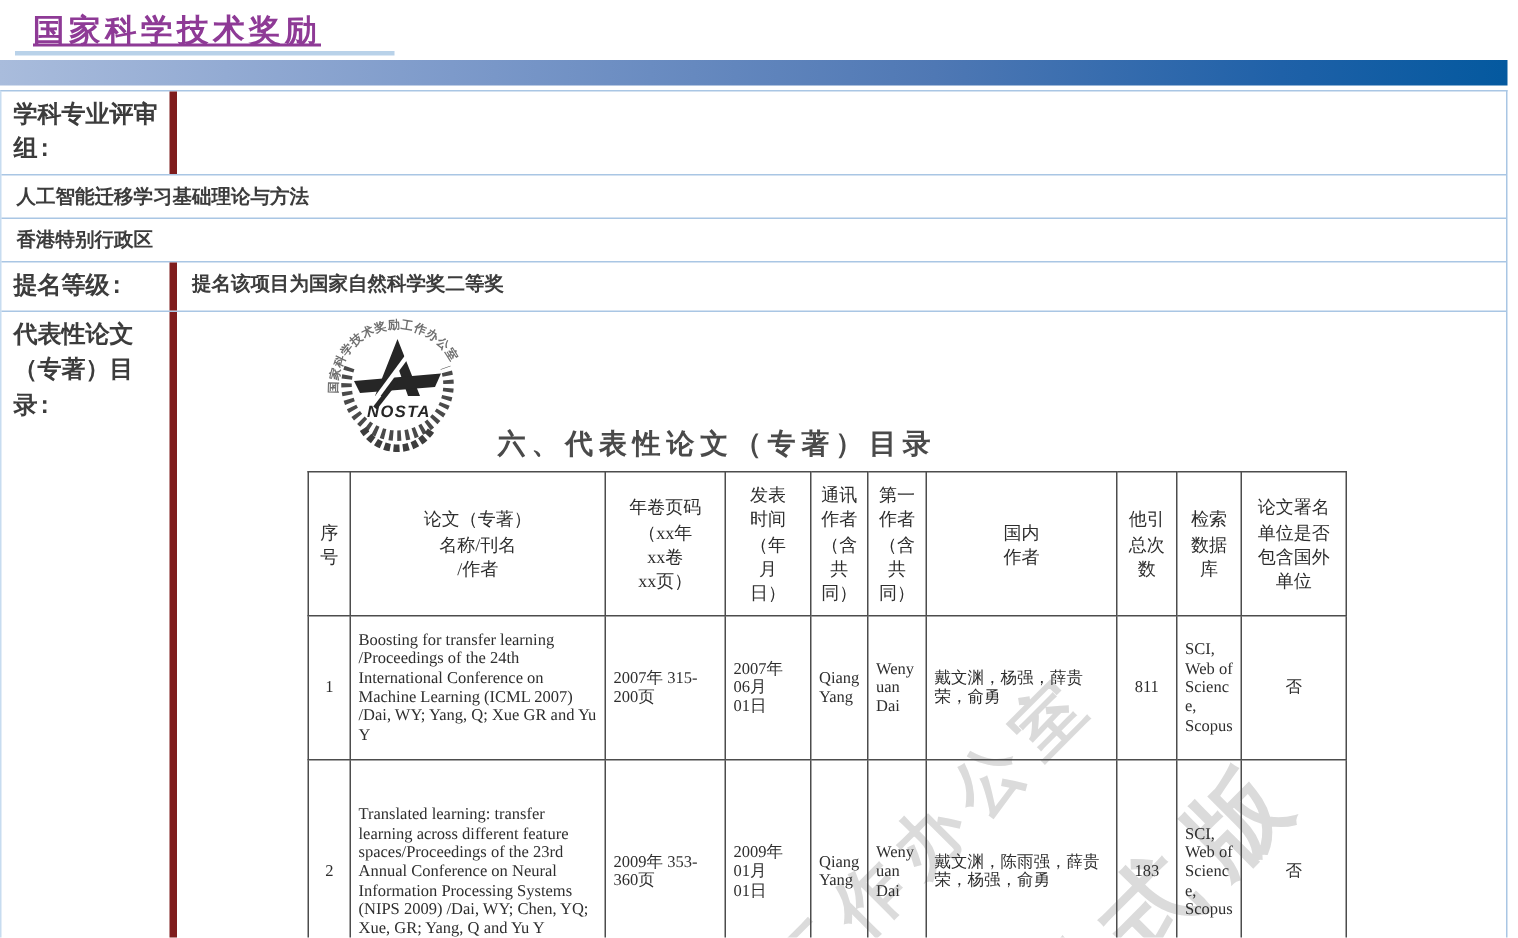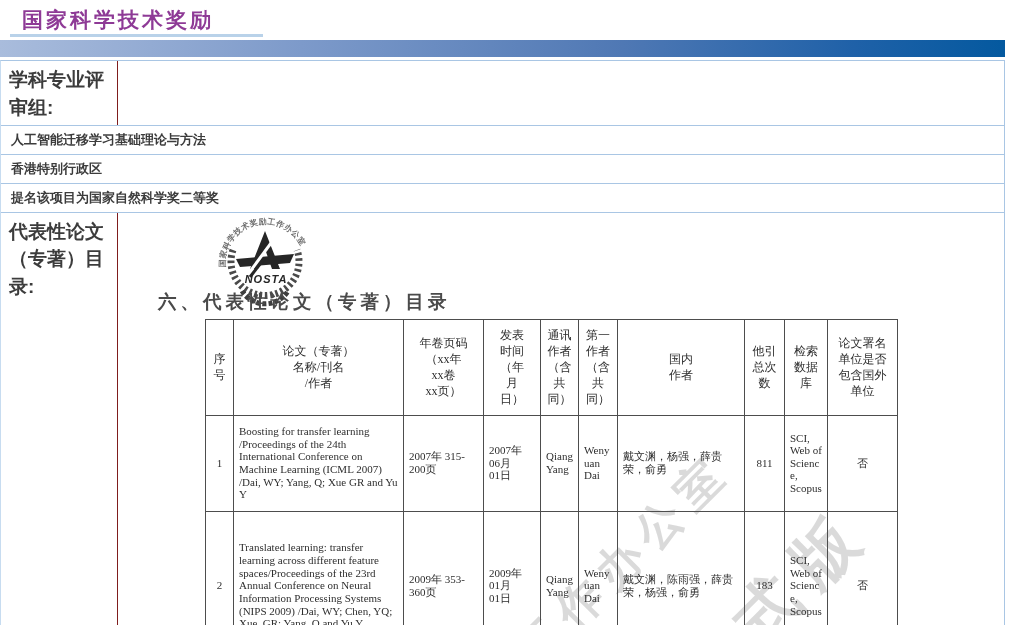--- a/index.html
+++ b/index.html
@@ -4,54 +4,54 @@
 <style>
   html,body{margin:0;padding:0;}
   body{
     width:1012px;height:625px;overflow:hidden;background:#fff;
     font-family:"Liberation Sans","DejaVu Sans",sans-serif;
     position:relative;
   }
   
   .page-title{
     margin:0;padding:6px 0 0 22px;
-    font-size:21px;font-weight:bold;color:#8e3a96;letter-spacing:3px;
+    font-size:21px;font-weight:bold;color:#8e3a96;letter-spacing:3px;text-decoration:underline;
   }
   .title-underline{
     position:absolute;left:10px;top:34px;width:253px;height:3px;
     background:#b9d2e9;
   }
   .gradient-bar{
     position:absolute;left:0;top:40px;width:1005px;height:17px;
     background:linear-gradient(to right,#a9bcdc 0%,#7d9aca 30%,#4f78b4 62%,#1f61a8 85%,#04599f 100%);
   }
   
   .meta{
     position:absolute;left:0;top:60px;width:1005px;
     border-top:1px solid #a9c6e4;border-left:1px solid #c7dcf0;border-right:1px solid #a9c6e4;
     box-sizing:border-box;
   }
   .meta-row{display:flex;border-bottom:1px solid #a9c6e4;min-height:26px;box-sizing:border-box;}
   .meta-label{
     width:117px;box-sizing:border-box;flex:0 0 117px;
-    padding:5px 6px 4px 8px;border-right:1px solid #7f1d1d;
-    font-size:19px;font-weight:bold;color:#3c3c3c;line-height:1.45;
+    padding:5px 6px 4px 8px;border-right:5px solid #7f1d1d;
+    font-size:16px;font-weight:bold;color:#3c3c3c;line-height:1.45;font-family:Liberation Mono, monospace;
   }
   .meta-value{
     flex:1;padding:5px 10px 4px 10px;
     font-size:13px;font-weight:bold;color:#3c3c3c;line-height:1.45;
   }
   .meta-row.tall{min-height:460px;}
   .meta-row.tall .meta-value{position:relative;padding:0;}
   
   .doc{position:absolute;left:0;top:0;right:0;bottom:0;color:#2e2e2e;
        font-family:"Liberation Serif","DejaVu Serif",serif;}
   .doc-logo{position:absolute;left:94px;top:4px;}
   .doc-title{
-    position:absolute;left:40px;top:76px;width:640px;text-align:left;
+    position:absolute;left:40px;top:76px;width:640px;text-align:center;
     font-size:18.5px;color:#4a4a4a;letter-spacing:4px;
   }
   .doc-table{
     position:absolute;left:87px;top:106px;border-collapse:collapse;
     table-layout:fixed;width:692px;background:transparent;
   }
   .doc-table th,.doc-table td{
     border:1px solid #4d4d4d;vertical-align:middle;
     font-weight:normal;color:#2e2e2e;
     white-space:pre-line;word-wrap:break-word;overflow:hidden;
@@ -80,20 +80,21 @@
   <div class="meta-row">
     <div class="meta-label">学科专业评审组:</div>
   </div>
   <div class="meta-row">
     <div class="meta-value">人工智能迁移学习基础理论与方法</div>
   </div>
   <div class="meta-row">
     <div class="meta-value">香港特别行政区</div>
   </div>
   <div class="meta-row">
+    <div class="meta-label">提名等级:</div>
     <div class="meta-value">提名该项目为国家自然科学奖二等奖</div>
   </div>
   <div class="meta-row tall">
     <div class="meta-label">代表性论文（专著）目录:</div>
     <div class="meta-value">
 
       <div class="doc">
 
         <div class="wm wm1">工作办公室</div>
         <div class="wm wm2">正式版</div>

